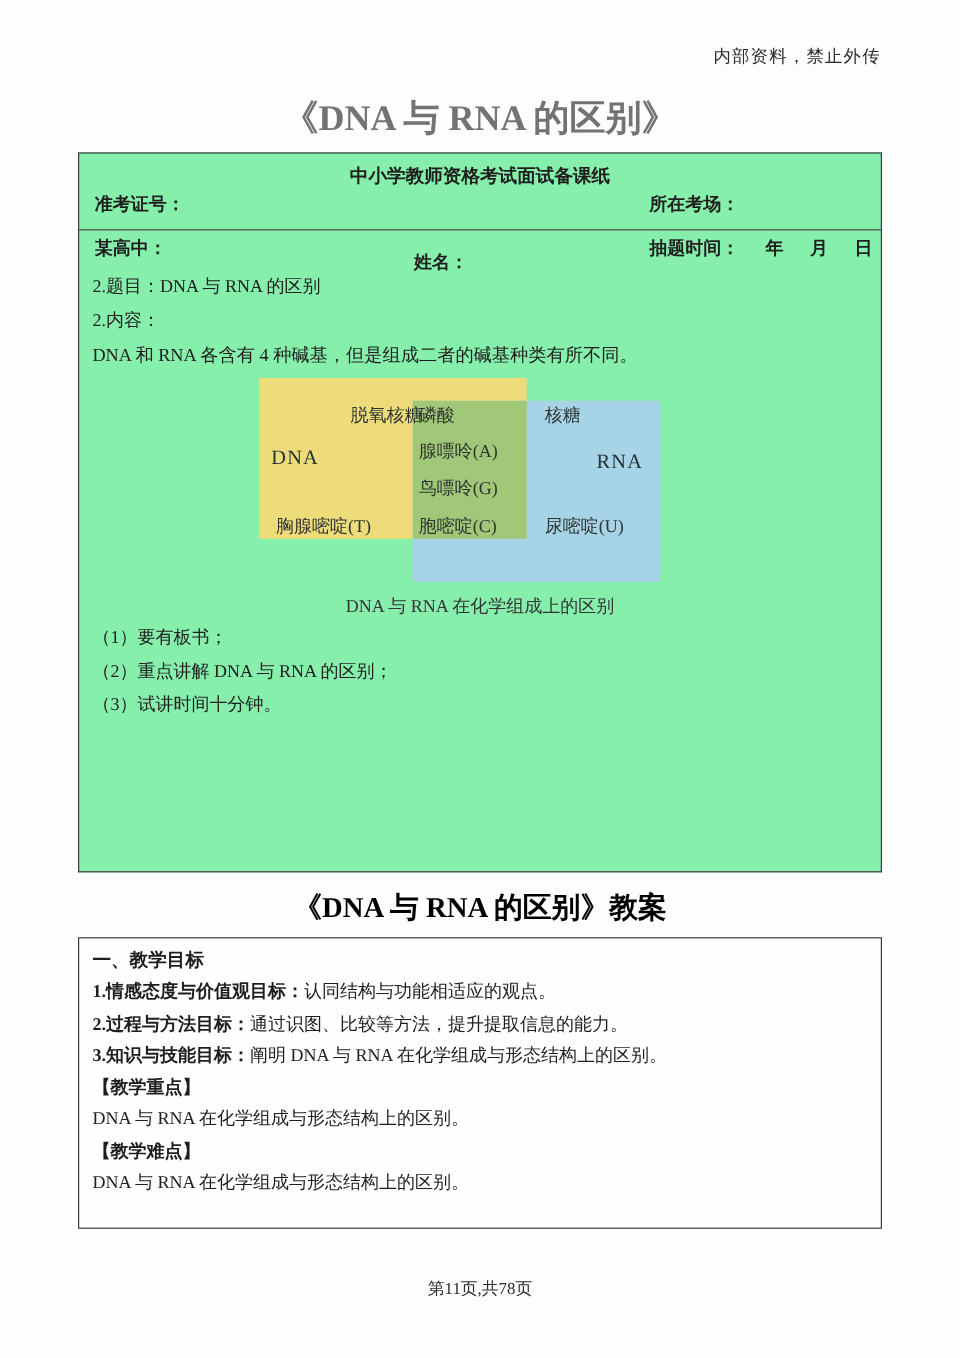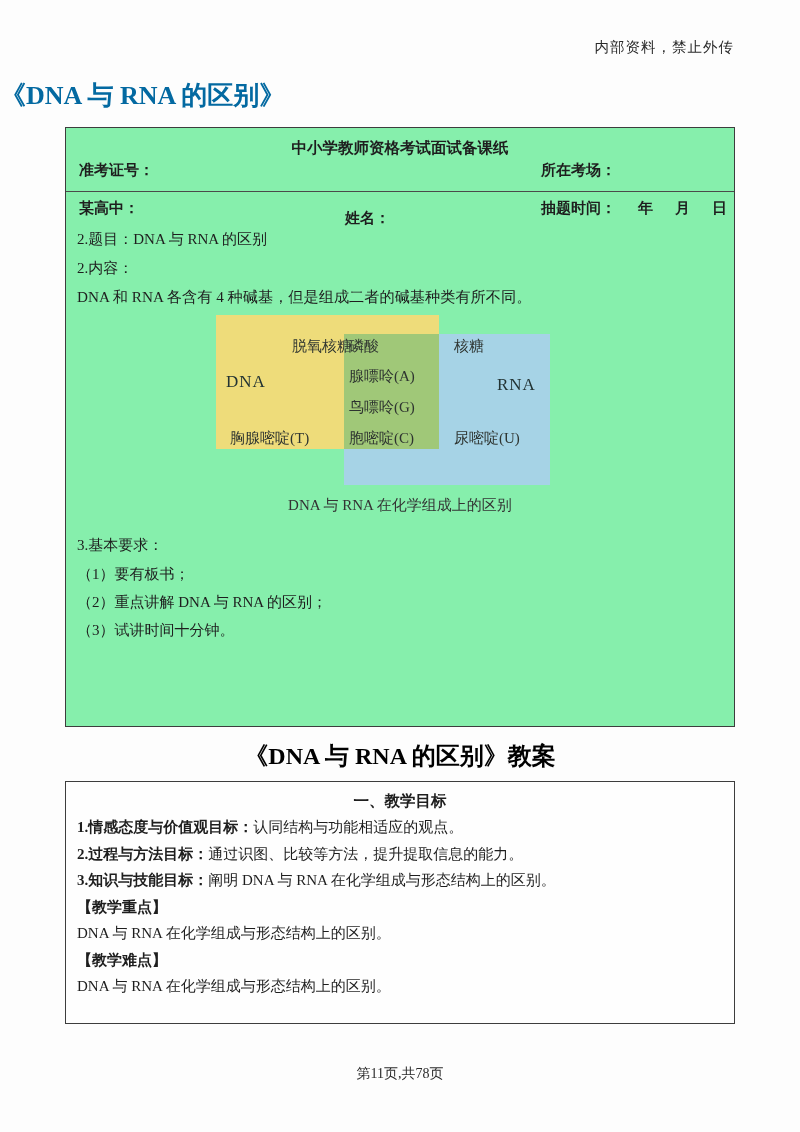--- a/index.html
+++ b/index.html
@@ -9,21 +9,21 @@
     font-family: "Liberation Serif", "DejaVu Serif", serif;
     color: #1e1e1e;
     overflow: hidden;
   }
   .header-note {
     position: absolute; top: 38px; right: 66px;
     font-size: 14.5px; color: #2a2a2a; letter-spacing: 1px;
   }
   .main-title {
     position: absolute; top: 78px; left: 0; width: 100%;
-    text-align: left; font-size: 26px; font-weight: bold; color: #0369a1;
+    text-align: center; font-size: 30px; font-weight: bold; color: #737373;
   }
   .sub-title {
     position: absolute; top: 740px; left: 0; width: 100%;
     text-align: center; font-size: 24px; font-weight: bold; color: #000000;
   }
   .sheet-box {
     position: absolute; left: 65px; top: 127px; width: 670px; height: 600px;
     border: 1.5px solid #3d3d3d; background: #86efac;
     padding: 6px 11px 0 11px; font-size: 15px;
   }
@@ -48,21 +48,21 @@
   .venn .label { position: absolute; font-size: 15px; color: #2e3430; white-space: nowrap; }
   .venn .latin { font-size: 17px; letter-spacing: 1px; color: #233; }
   .venn-caption { text-align: center; font-size: 15px; color: #333; margin-top: 9px; height: 22px; }
   .req-label { height: 30px; line-height: 30px; margin-top: 12px; }
   .req-item { height: 28px; line-height: 28px; }
   .plan-box {
     position: absolute; left: 65px; top: 781px; width: 670px; height: 243px;
     border: 1.5px solid #3d3d3d; background: #fefefe;
     padding: 5px 11px 0 11px; font-size: 15px;
   }
-  .plan-box .sec-title { font-weight: bold; font-size: 15.5px; height: 27px; line-height: 27px; text-align: center; }
+  .plan-box .sec-title { font-weight: bold; font-size: 15.5px; height: 27px; line-height: 27px; }
   .plan-box .obj-line { height: 26.5px; line-height: 26.5px; }
   .plan-box .obj-line .obj-label { font-weight: bold; }
   .plan-box .bracket-label { font-weight: bold; height: 26.5px; line-height: 26.5px; }
   .plan-box .plain-line { height: 26.5px; line-height: 26.5px; }
   .page-footer {
     position: absolute; top: 1065px; left: 0; width: 100%;
     text-align: center; font-size: 14px; color: #2a2a2a;
   }
 </style>
 </head>
@@ -111,21 +111,20 @@
 
     <span class="label" style="left:272px; top:83px;">鸟嘌呤(G)</span>
 
     <span class="label" style="left:153px; top:114px;">胸腺嘧啶(T)</span>
     <span class="label" style="left:272px; top:114px;">胞嘧啶(C)</span>
     <span class="label" style="left:377px; top:114px;">尿嘧啶(U)</span>
   </div>
 
   <div class="venn-caption">DNA 与 RNA 在化学组成上的区别</div>
 
-  <div class="req-label">3.基本要求：</div>
   <div class="req-item">（1）要有板书；</div>
   <div class="req-item">（2）重点讲解 DNA 与 RNA 的区别；</div>
   <div class="req-item">（3）试讲时间十分钟。</div>
 </div>
 
 <h2 class="sub-title">《DNA 与 RNA 的区别》教案</h2>
 
 <div class="plan-box">
   <div class="sec-title">一、教学目标</div>
 

